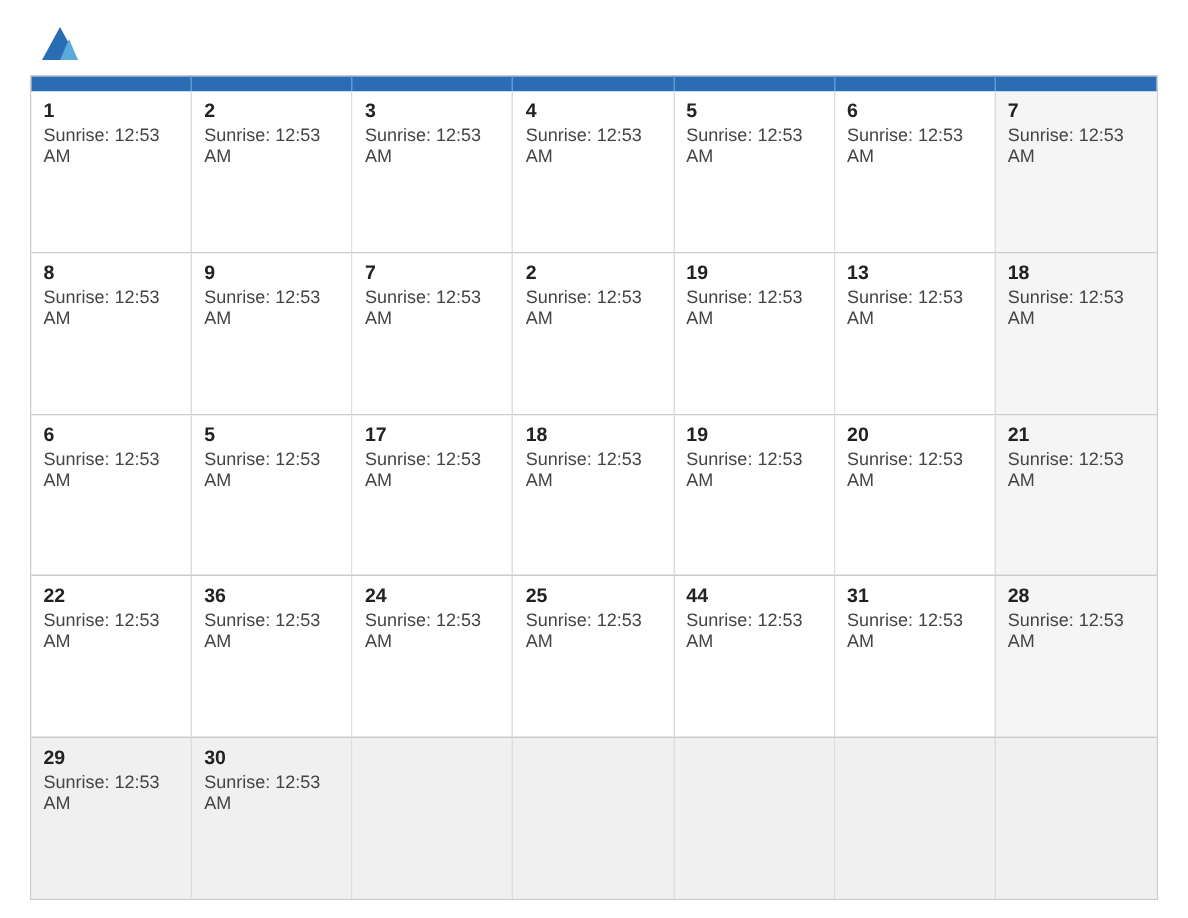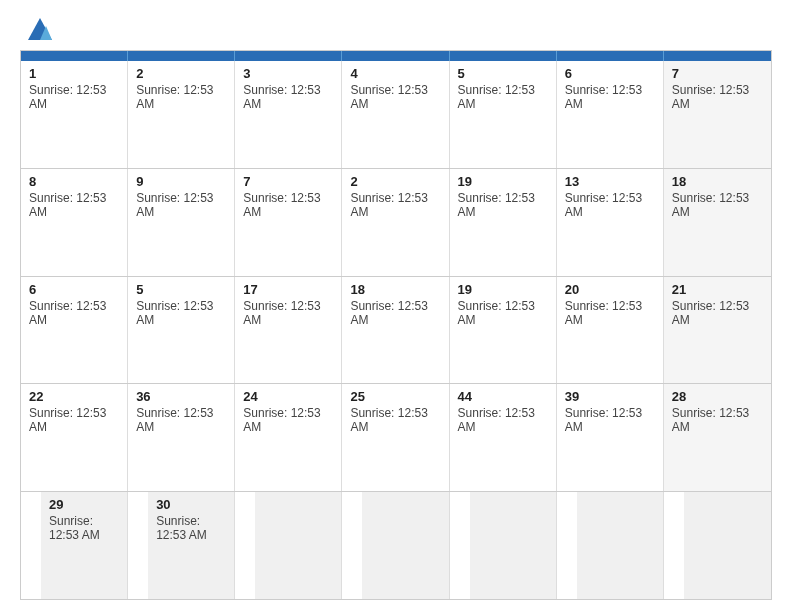--- a/index.html
+++ b/index.html
@@ -110,21 +110,20 @@
       color: #222;
       display: block;
       margin-bottom: 2px;
     }
     .sunrise {
       font-size: 12px;
       color: #444;
     }
     .last-week .cal-cell {
       background: #f0f0f0;
-      margin-left: 20px;
     }
   </style>
 </head>
 <body>
 
 <div class="page">
   <div class="header">
     <div class="logo">
       <div class="logo-text">
         <span style="font-size: 18px; font-weight: bold; color: rgb(51, 51, 51);"></span>
@@ -178,21 +177,21 @@
           <div class="cal-cell"><span class="day-number">19</span><span class="sunrise">Sunrise: 12:53 AM</span></div>
           <div class="cal-cell"><span class="day-number">20</span><span class="sunrise">Sunrise: 12:53 AM</span></div>
           <div class="cal-cell saturday"><span class="day-number">21</span><span class="sunrise">Sunrise: 12:53 AM</span></div>
         </div>
         <div class="cal-week">
           <div class="cal-cell"><span class="day-number">22</span><span class="sunrise">Sunrise: 12:53 AM</span></div>
           <div class="cal-cell"><span class="day-number">36</span><span class="sunrise">Sunrise: 12:53 AM</span></div>
           <div class="cal-cell"><span class="day-number">24</span><span class="sunrise">Sunrise: 12:53 AM</span></div>
           <div class="cal-cell"><span class="day-number">25</span><span class="sunrise">Sunrise: 12:53 AM</span></div>
           <div class="cal-cell"><span class="day-number">44</span><span class="sunrise">Sunrise: 12:53 AM</span></div>
-          <div class="cal-cell"><span class="day-number">39</span><span class="sunrise">Sunrise: 12:53 AM</span></div>
+          <div class="cal-cell"><span class="day-number">31</span><span class="sunrise">Sunrise: 12:53 AM</span></div>
           <div class="cal-cell saturday"><span class="day-number">28</span><span class="sunrise">Sunrise: 12:53 AM</span></div>
         </div>
         <div class="cal-week last-week">
           <div class="cal-cell"><span class="day-number">29</span><span class="sunrise">Sunrise: 12:53 AM</span></div>
           <div class="cal-cell"><span class="day-number">30</span><span class="sunrise">Sunrise: 12:53 AM</span></div>
           <div class="cal-cell empty" style="background: rgb(240, 240, 240);"></div>
           <div class="cal-cell empty" style="background: rgb(240, 240, 240);"></div>
           <div class="cal-cell empty" style="background: rgb(240, 240, 240);"></div>
           <div class="cal-cell empty" style="background: rgb(240, 240, 240);"></div>
           <div class="cal-cell empty" style="background: rgb(240, 240, 240);"></div>

